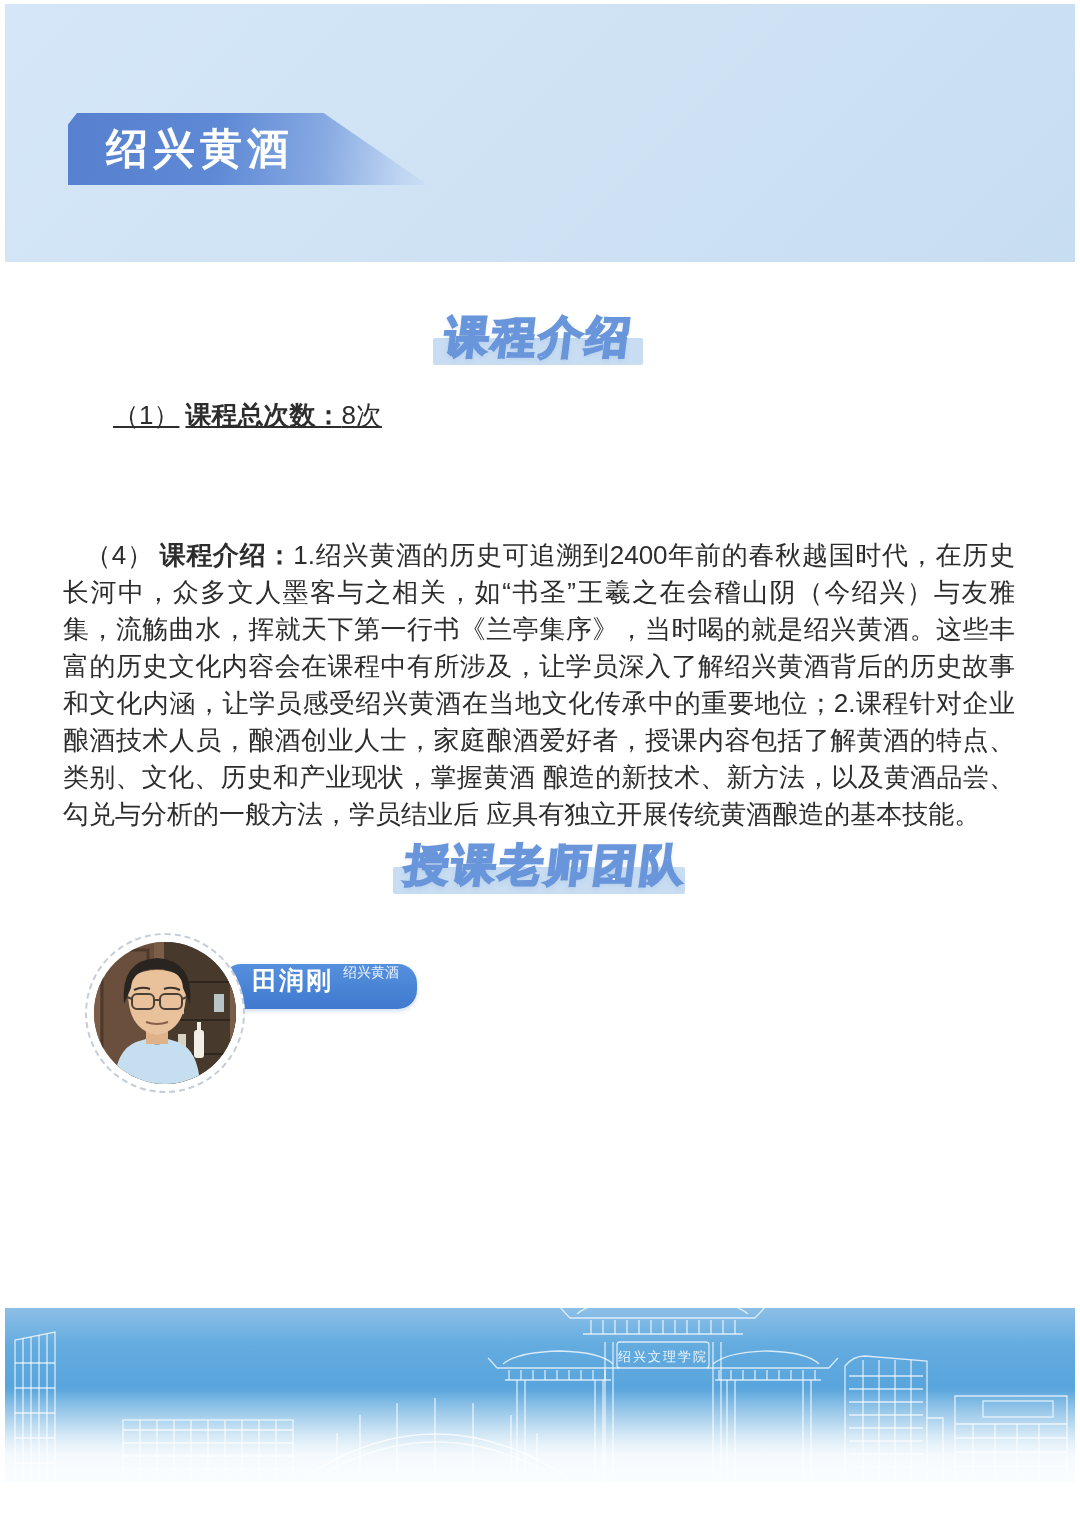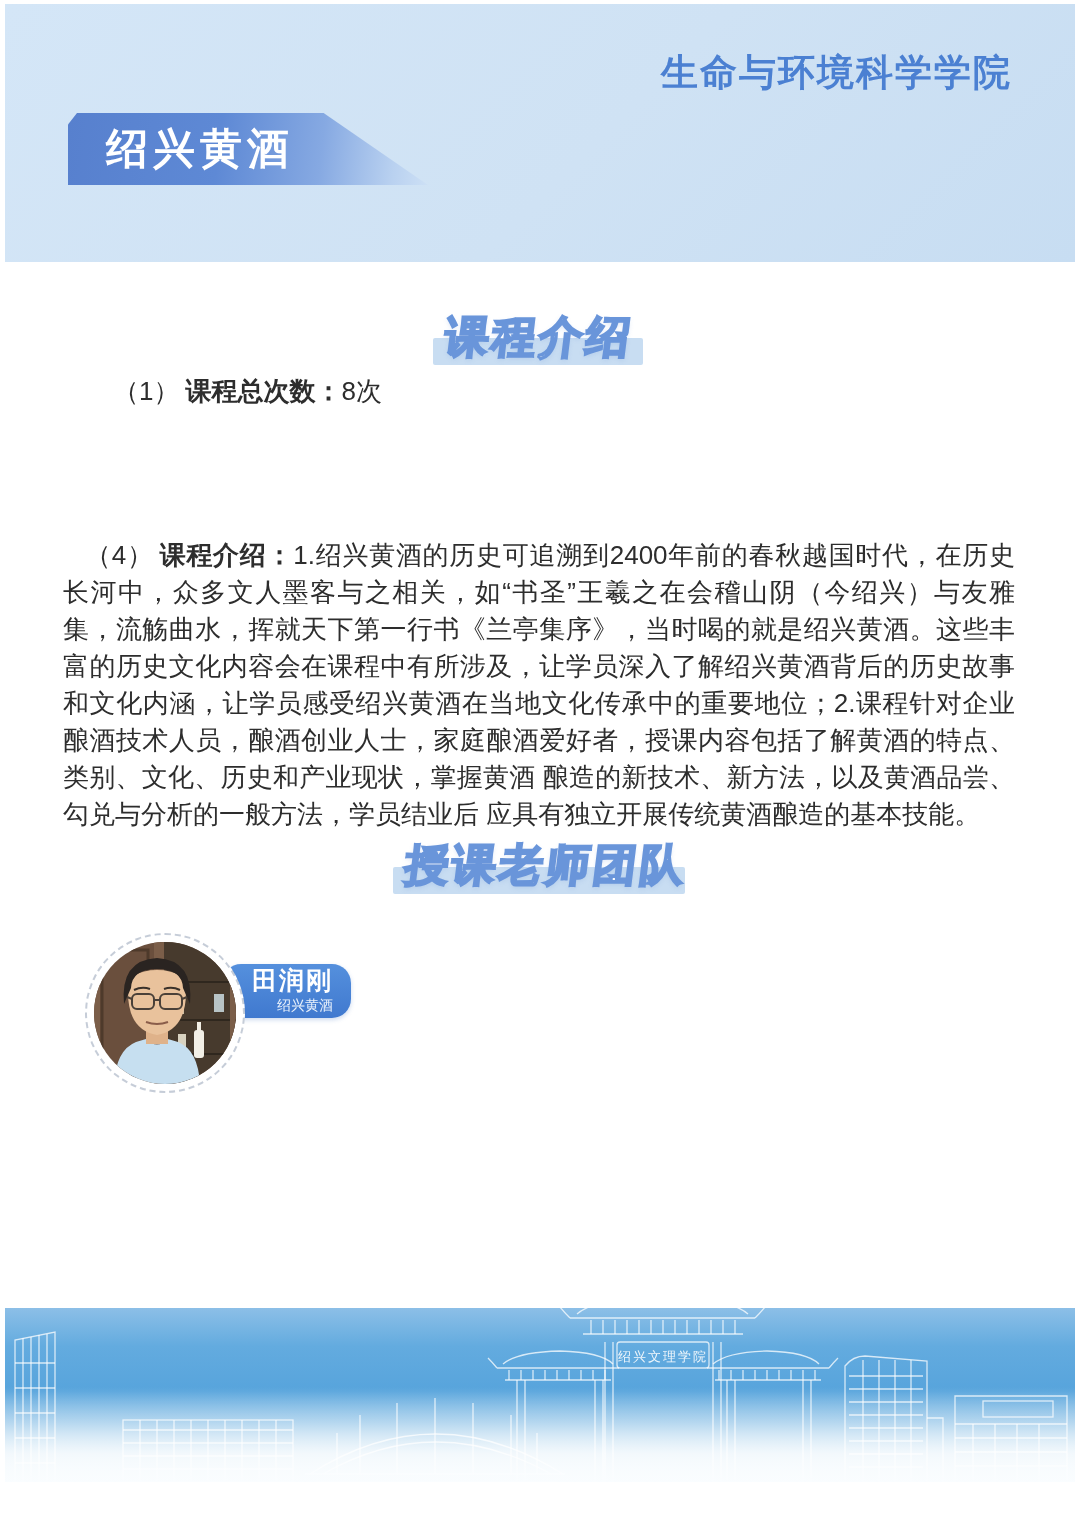--- a/index.html
+++ b/index.html
@@ -20,58 +20,57 @@
   
   .heading{position:absolute;}
   .heading .bar{position:absolute;left:0;right:0;bottom:0;height:27px;background:#c8ddf2;border-radius:2px;}
   .heading .txt{position:absolute;left:12px;top:0;font-size:44px;font-weight:900;color:#ffffff;
                 -webkit-text-stroke:2.2px #6995da;letter-spacing:3px;transform:skewX(-7deg);
                 white-space:nowrap;text-shadow:0 2px 5px rgba(110,150,215,.28);}
   .heading-intro{left:433px;top:308px;width:210px;height:57px;}
   .heading-team{left:393px;top:836px;width:292px;height:58px;}
 
   
-  .course-list{position:absolute;left:113px;top:372px;font-size:26px;line-height:38px;color:#2d2d2d;}
+  .course-list{position:absolute;left:113px;top:396px;font-size:26px;line-height:38px;color:#2d2d2d;text-decoration:underline;}
   .course-list .label{font-weight:700;}
   .course-list .num{margin-right:6px;}
   .course-para{position:absolute;left:63px;top:511px;width:952px;font-size:26px;line-height:37px;
                text-align:justify;color:#2d2d2d;text-indent:22px;}
   .course-para .p4num{margin-right:6px;}
   .course-para .p4label{font-weight:700;}
 
   
   .bio-box{position:absolute;left:55px;top:982px;width:970px;height:203px;box-sizing:border-box;
            border:2px dashed #c6cdd8;border-radius:30px;}
   .bio-text{position:absolute;left:18px;right:24px;top:26px;bottom:6px;font-size:22px;
             line-height:38px;color:#333333;text-align:justify;overflow:hidden;}
   .float-shape{float:left;width:182px;height:152px;
     shape-outside:polygon(0 0,180px 0,180px 30px,150px 30px,150px 68px,105px 68px,105px 106px,93px 106px,93px 152px,0 152px);}
   .badge{position:absolute;left:222px;top:964px;height:37px;border-radius:19px;
-         background:linear-gradient(180deg,#5590dd,#4079cf);display:flex;align-items:flex-end;
-         padding:0 18px 17px 30px;z-index:3;box-shadow:0 2px 4px rgba(60,110,190,.25);flex-direction:column;}
+         background:linear-gradient(180deg,#5590dd,#4079cf);display:flex;align-items:flex-start;
+         padding:0 18px 8px 30px;z-index:3;box-shadow:0 2px 4px rgba(60,110,190,.25);}
   .badge-name{font-size:25px;font-weight:700;color:#ffffff;letter-spacing:2px;white-space:nowrap;}
   .badge-tag{font-size:14px;color:#eaf2fc;margin-left:10px;white-space:nowrap;}
   .photo-ring{position:absolute;left:85px;top:933px;width:156px;height:156px;border:2px dashed #c6cdd8;
               border-radius:50%;background:#ffffff;z-index:4;}
   .photo{position:absolute;left:7px;top:7px;width:142px;height:142px;border-radius:50%;overflow:hidden;}
 
   
   .footer{position:absolute;left:5px;top:1308px;width:1070px;height:174px;overflow:hidden;
           background:linear-gradient(180deg,#8cbfe7 0%,#63abdf 22%,#57a4dc 48%,#7fbae4 66%,#c2dff2 84%,#eff7fb 100%);}
   .skyline{position:absolute;left:0;bottom:0;width:1070px;height:214px;}
   .mist{position:absolute;left:0;right:0;bottom:0;height:95px;
         background:linear-gradient(180deg,rgba(255,255,255,0) 0%,rgba(255,255,255,.8) 70%,rgba(250,253,255,.95) 100%);}
 </style>
 </head>
 <body>
 
 <div class="page">
 
   <div class="header-bg"></div>
-  <div class="college-title">生命与环境科学学院</div>
   <div class="ribbon">
     <span class="ribbon-text">绍兴黄酒</span>
   </div>
 
   <div class="heading heading-intro">
     <div class="bar"></div>
     <div class="txt">课程介绍</div>
   </div>
 
   <div class="course-list">

